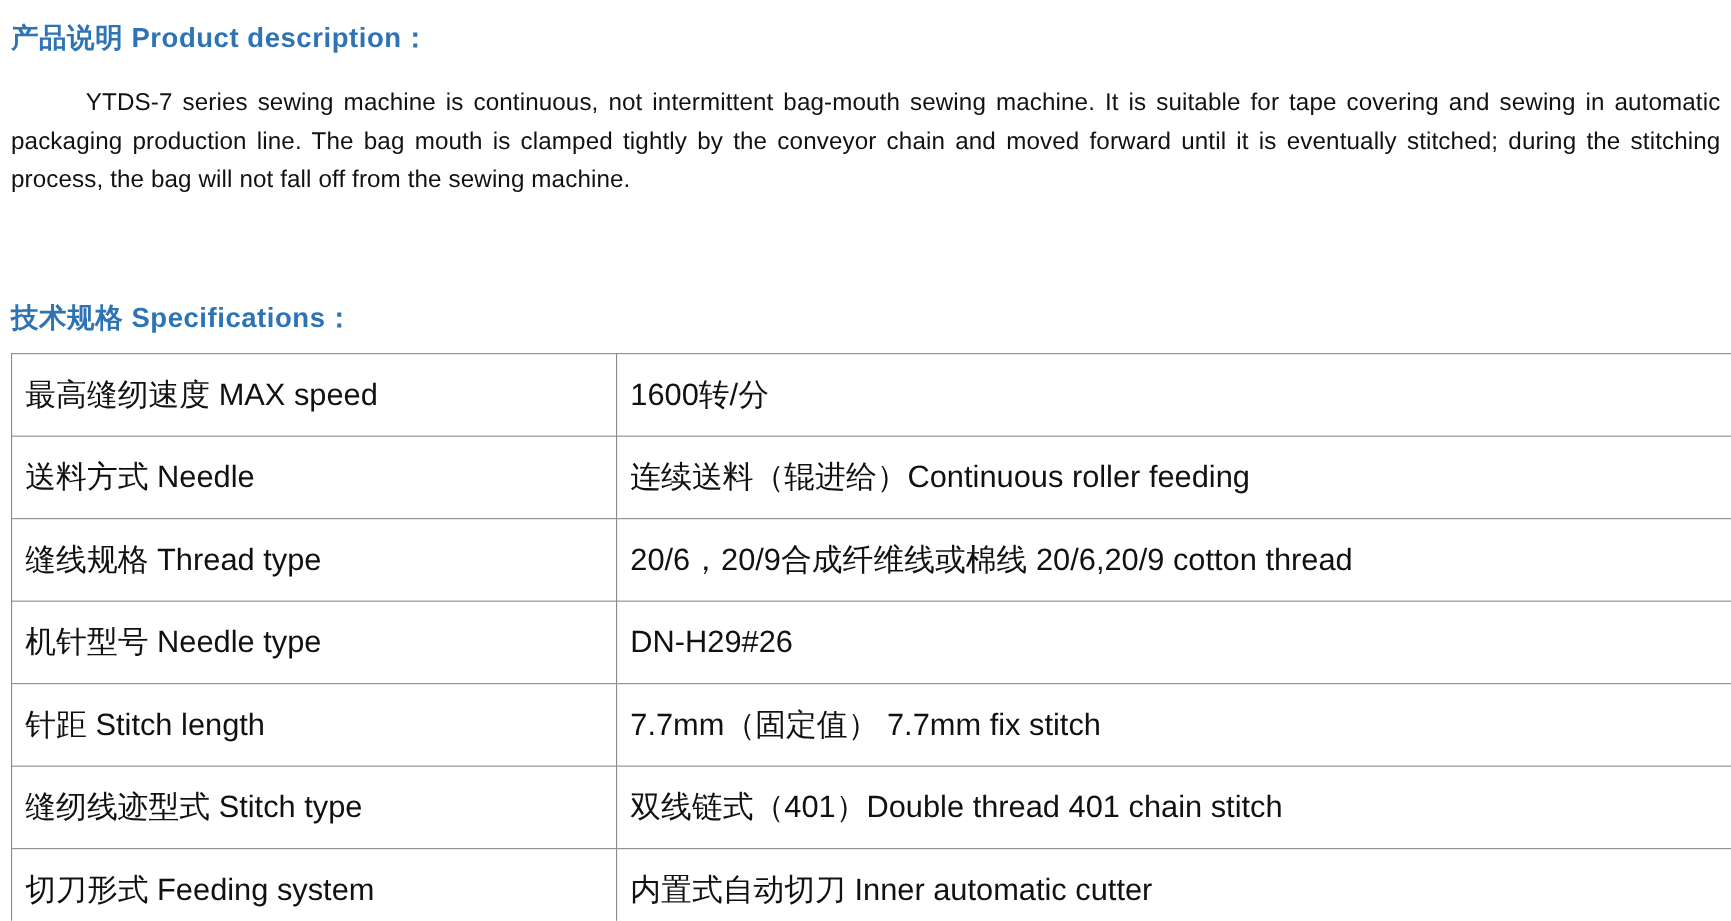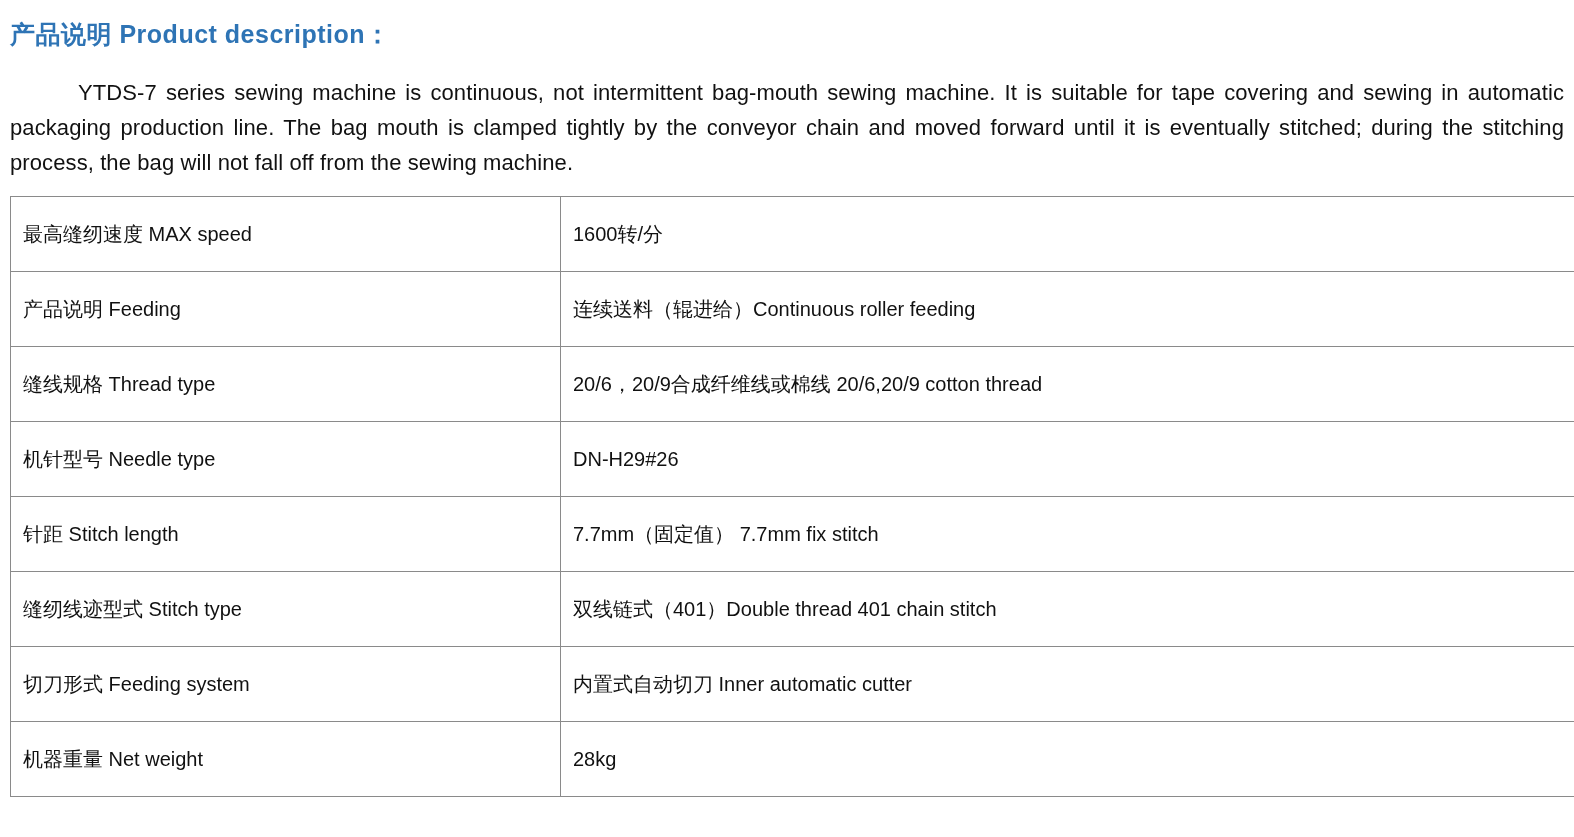--- a/index.html
+++ b/index.html
@@ -55,21 +55,21 @@
   }
   table.spec-table {
     margin-top: 16px;
     border-collapse: collapse;
     width: 1554px;
     table-layout: fixed;
   }
   table.spec-table td {
     border: 1px solid #8a8a8a;
     height: 50px;
-    font-size: 20px;
+    font-size: 28px;
     padding: 12px 12px;
     color: #111111;
     vertical-align: middle;
     white-space: nowrap;
     overflow: hidden;
   }
   table.spec-table td.label-cell {
     width: 525px;
   }
   table.spec-table td.value-cell {
@@ -79,29 +79,30 @@
 </head>
 <body>
 
 <div class="page">
 
   <h2 class="section-heading" id="product-heading">产品说明 Product description：</h2>
 
 
   <p class="body-par par-en indent">YTDS-7 series sewing machine is continuous, not intermittent bag-mouth sewing machine. It is suitable for tape covering and sewing in automatic packaging production line. The bag mouth is clamped tightly by the conveyor chain and moved forward until it is eventually stitched; during the stitching process, the bag will not fall off from the sewing machine.</p>
 
+  <h2 class="section-heading" id="spec-heading">技术规格 Specifications：</h2>
 
   <table class="spec-table">
     <tbody>
       <tr>
         <td class="label-cell">最高缝纫速度 MAX speed</td>
         <td class="value-cell">1600转/分</td>
       </tr>
       <tr>
-        <td class="label-cell">产品说明 Feeding</td>
+        <td class="label-cell">送料方式 Needle</td>
         <td class="value-cell"> 连续送料（辊进给）Continuous roller feeding</td>
       </tr>
       <tr>
         <td class="label-cell">缝线规格 Thread type</td>
         <td class="value-cell">20/6，20/9合成纤维线或棉线 20/6,20/9 cotton thread</td>
       </tr>
       <tr>
         <td class="label-cell">机针型号 Needle type</td>
         <td class="value-cell">DN-H29#26</td>
       </tr>

